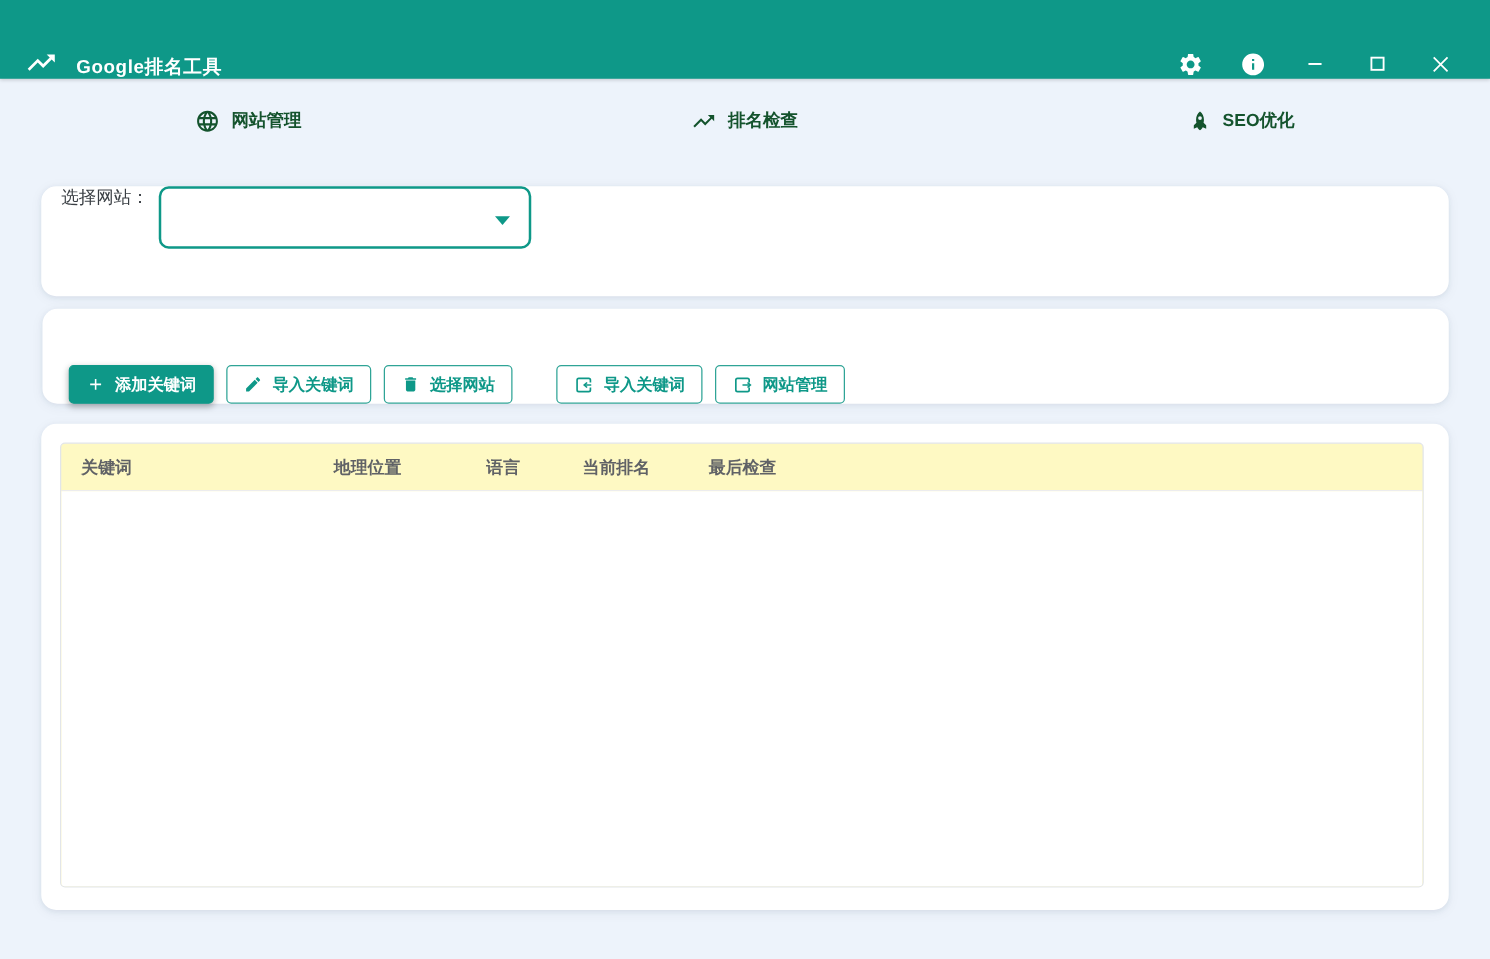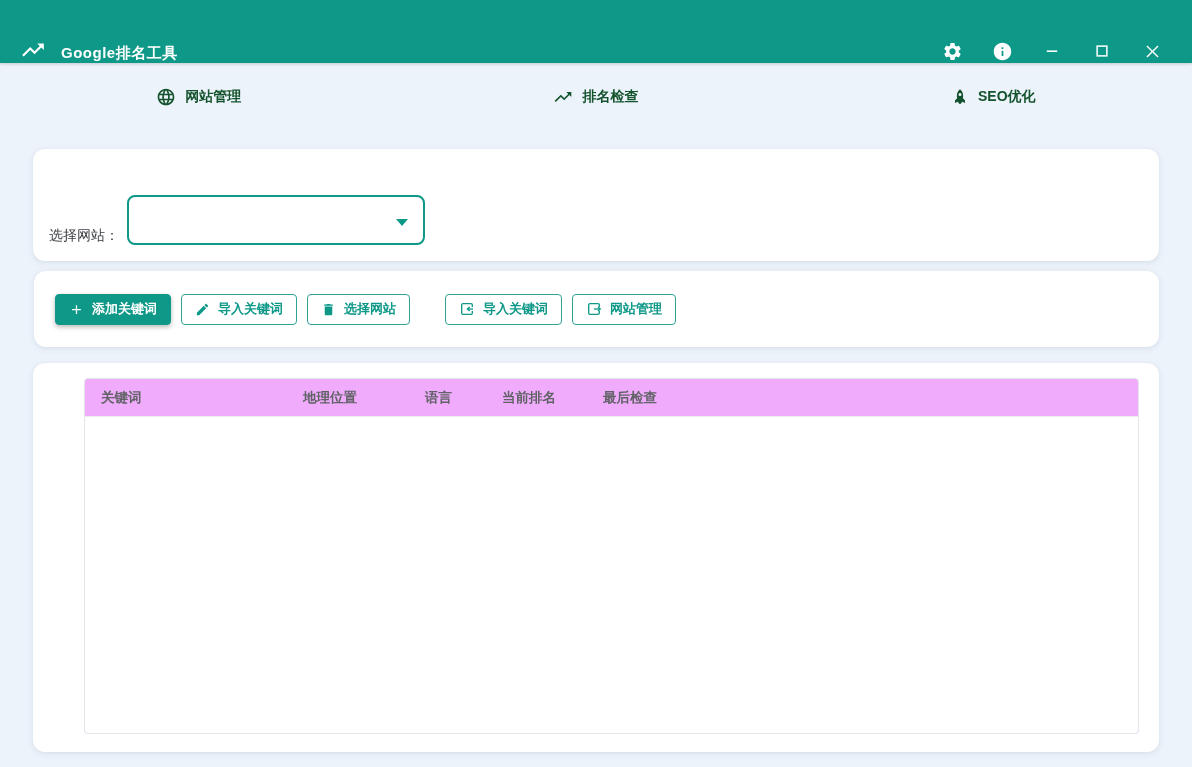--- a/index.html
+++ b/index.html
@@ -33,48 +33,48 @@
   .tab.active { color:#0E9888; }
   .tab.active::after {
     content:""; position:absolute; left:2px; right:2px; bottom:0; height:3px; background:#0E9888;
   }
   .tab svg { flex:none; }
   
   .card {
     background:#fff; border-radius:12px; margin:0 33px;
     box-shadow:0 1px 4px rgba(30,50,80,.07), 0 2px 10px rgba(30,50,80,.05);
   }
-  .card-select { margin-top:19px; height:112px; display:flex; align-items:flex-end; padding:16px 16px; }
+  .card-select { margin-top:19px; height:88px; display:flex; align-items:flex-start; padding:0 16px; }
   .select-label { font-size:14px; color:#3A3F44; }
   .site-select {
     width:298px; height:50px; border:2px solid #0E9888; border-radius:8px; background:#fff;
     margin-left:8px; position:relative; cursor:pointer;
   }
   .site-select .sel-value { position:absolute; left:14px; top:15px; font-size:14px; color:#202124; }
   .site-select .arrow {
     position:absolute; right:15px; top:22px; width:0; height:0;
     border-left:6px solid transparent; border-right:6px solid transparent; border-top:7px solid #0E9888;
   }
-  .card-buttons { margin-top:10px; height:76px; display:flex; align-items:center; padding:0 21px; gap:10px;margin-left:34px; }
+  .card-buttons { margin-top:10px; height:76px; display:flex; align-items:flex-end; padding:0 21px; gap:10px;margin-left:34px; }
   .btn {
     height:31px; display:inline-flex; align-items:center; gap:8px; padding:0 13px;
     font-size:13px; font-weight:bold; border-radius:4px; cursor:pointer; font-family:inherit;
     white-space:nowrap;
   }
   .btn-primary {
     background:#0E9888; color:#fff; border:1px solid #0E9888;
     box-shadow:0 2px 5px rgba(0,0,0,.28);
   }
   .btn-outline { background:#fff; color:#0E9888; border:1px solid #17A austin; }
   .btn-outline { background:#fff; color:#0E9888; border:1px solid #2FA496; }
   .btn-import { margin-left:25px; }
   
   .card-table { margin-top:16px; height:389px; padding:15px 20px 18px 15px; }
   .table-box {
-    height:356px; border:1px solid #E2E5E9; border-radius:4px; overflow:hidden; background:#f0abfc;margin-left:36px;
+    height:356px; border:1px solid #E2E5E9; border-radius:4px; overflow:hidden; background:#fef9c3;
   }
   .thead {
     display:grid; grid-template-columns:202px 122px 77px 101px 152px 1fr;
     height:38px; align-items:center; padding-left:16px; border-bottom:1px solid #ECECEE;
   }
   .th { font-size:13.5px; color:#606266; font-weight:bold; }
   .tbody { height:317px; background:#fff; }
 </style>
 </head>
 <body>

